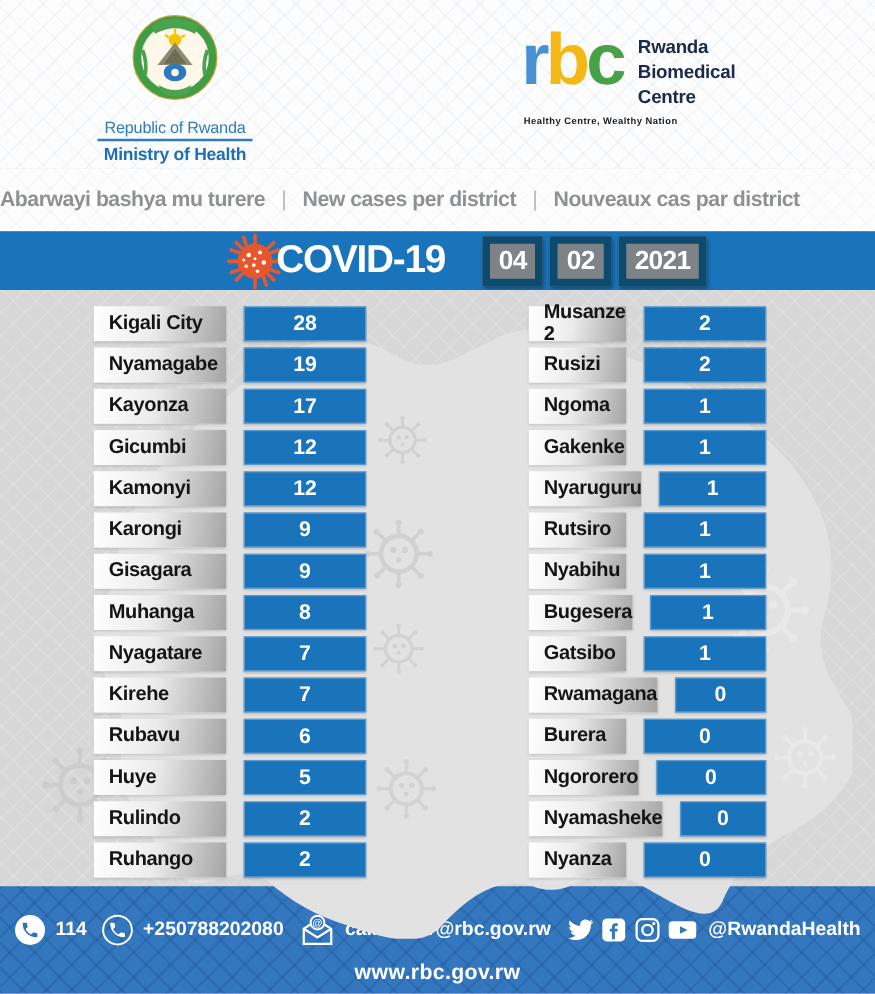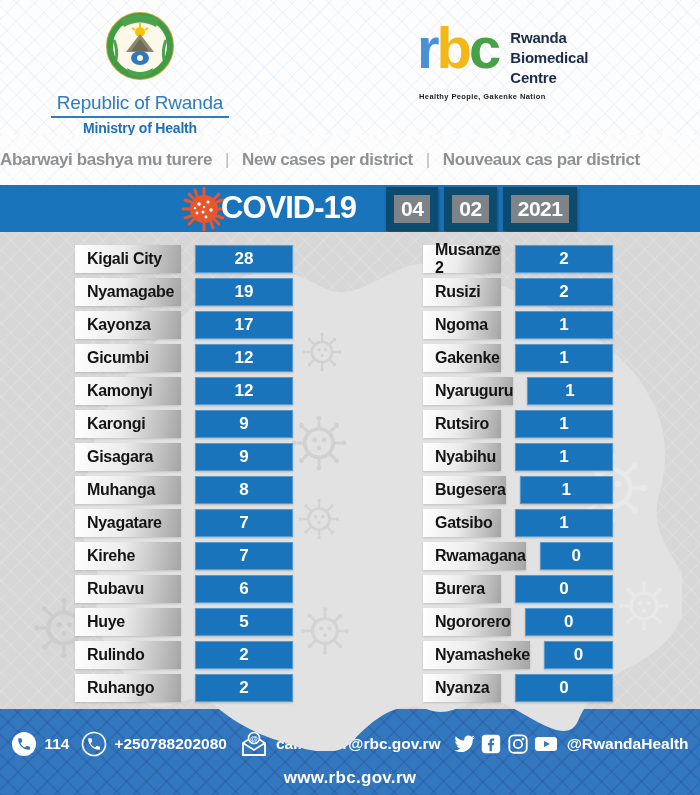--- a/index.html
+++ b/index.html
@@ -6,21 +6,21 @@
   body { font-family:"Liberation Sans", sans-serif; background:#888; }
   .page { position:relative; width:700px; height:795px; overflow:hidden; background:#d7d7d7; margin:0 auto; }
 
   
   .header { position:absolute; top:0; left:0; right:0; height:135px; background:#fdfdfd;
     background-image:
       repeating-linear-gradient(45deg, rgba(120,160,200,.07) 0 1.5px, transparent 1.5px 13px),
       repeating-linear-gradient(135deg, rgba(120,160,200,.07) 0 1.5px, transparent 1.5px 13px);
   }
   .gov-block { position:absolute; left:40px; top:6px; width:200px; text-align:center; }
-  .gov-country { display:inline-block; color:#2e7cbe; font-size:19px; font-weight:normal;
+  .gov-country { display:inline-block; color:#2e7cbe; font-size:13px; font-weight:normal;
     border-bottom:2px solid #2e7cbe; padding:0 6px 2px; letter-spacing:-0.2px;text-align:center; }
   .gov-ministry { color:#1f6fb5; font-size:14px; font-weight:bold; margin-top:2px; letter-spacing:-0.2px; }
   .rbc-block { position:absolute; right:18px; top:22px; width:265px; }
   .rbc-row { display:flex; align-items:flex-start; }
   .rbc-letters { font-size:58px; font-weight:bold; line-height:52px; letter-spacing:-3px; }
   .rbc-r { color:var(--rbc-blue); } .rbc-b { color:var(--rbc-yellow); } .rbc-c { color:var(--rbc-green); }
   .rbc-name { margin-left:12px; margin-top:6px; color:#1b2a4a; font-weight:bold; font-size:15px; line-height:20px; letter-spacing:-0.2px; }
   .rbc-tagline { color:#1a1a1a; font-weight:bold; font-size:7.5px; letter-spacing:0.4px; margin-top:4px; margin-left:2px; }
 
   
@@ -31,21 +31,21 @@
     display:flex; align-items:center; gap:13px;
     color:var(--subtitle-gray); font-weight:bold; font-size:17px; letter-spacing:-0.4px; }
   .subtitle .sep { color:#b8b8b8; font-weight:normal; }
 
   
   .banner { position:absolute; top:185px; left:0; right:0; height:47px; background:var(--banner-blue); }
   .banner-virus { position:absolute; left:181px; top:1px; }
   .banner-title { position:absolute; left:221px; top:50%; transform:translateY(-53%);
     color:#fff; font-weight:bold; font-size:31px; letter-spacing:-1px; }
   .date-boxes { position:absolute; left:386px; top:50%; transform:translateY(-50%); display:flex; gap:6px; }
-  .date-box { background:var(--date-box-gray); border:8px solid #0c4a6e; color:#fff; font-weight:bold;
+  .date-box { background:var(--date-box-gray); border:6px solid #0c4a6e; color:#fff; font-weight:bold;
     font-size:21px; padding:2px 7px; box-shadow:1px 2px 3px rgba(0,0,0,.35); letter-spacing:-0.5px; }
 
   
   .content { position:absolute; top:232px; left:0; right:0; height:477px; background:var(--content-gray);
     background-image:
       repeating-linear-gradient(45deg, rgba(255,255,255,.12) 0 1.5px, transparent 1.5px 13px),
       repeating-linear-gradient(135deg, rgba(255,255,255,.12) 0 1.5px, transparent 1.5px 13px); }
   .map { position:absolute; left:18px; top:243px; z-index:2; pointer-events:none; }
   .wm { position:absolute; z-index:2; opacity:.6; pointer-events:none; }
 
@@ -147,21 +147,21 @@
 
     <div class="rbc-block">
       <div class="rbc-row">
         <div class="rbc-letters"><span class="rbc-r">r</span><span class="rbc-b">b</span><span class="rbc-c">c</span></div>
         <div class="rbc-name">
           <div>Rwanda</div>
           <div>Biomedical</div>
           <div>Centre</div>
         </div>
       </div>
-      <div class="rbc-tagline">Healthy People, Gakenke Nation</div>
+      <div class="rbc-tagline">Healthy Centre, Wealthy Nation</div>
     </div>
   </header>
 
   <div class="subtitle">
     <span>Abarwayi bashya mu turere</span>
     <span class="sep">|</span>
     <span>New cases per district</span>
     <span class="sep">|</span>
     <span>Nouveaux cas par district</span>
   </div>

